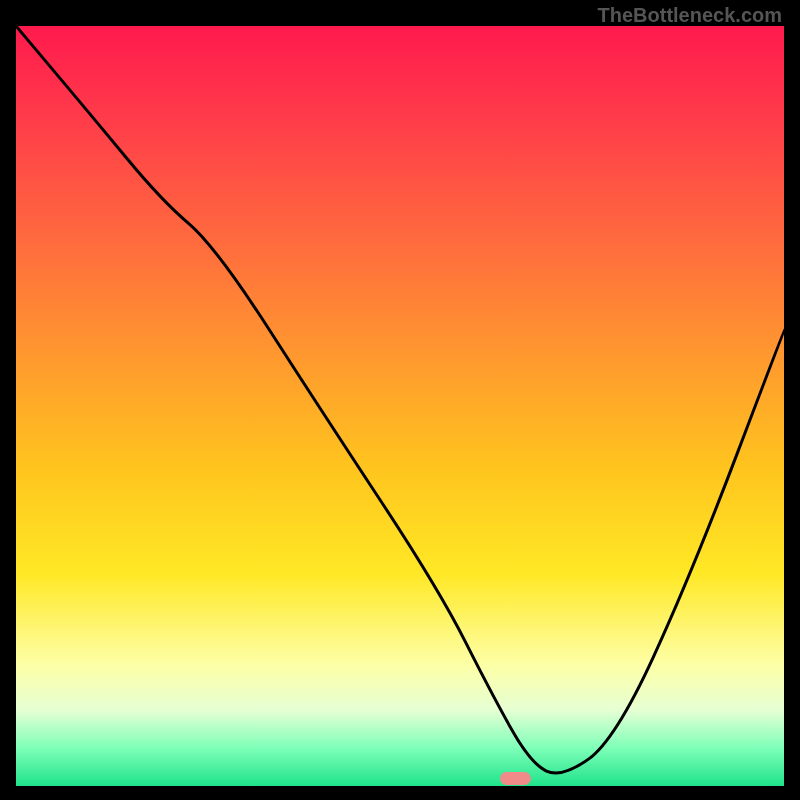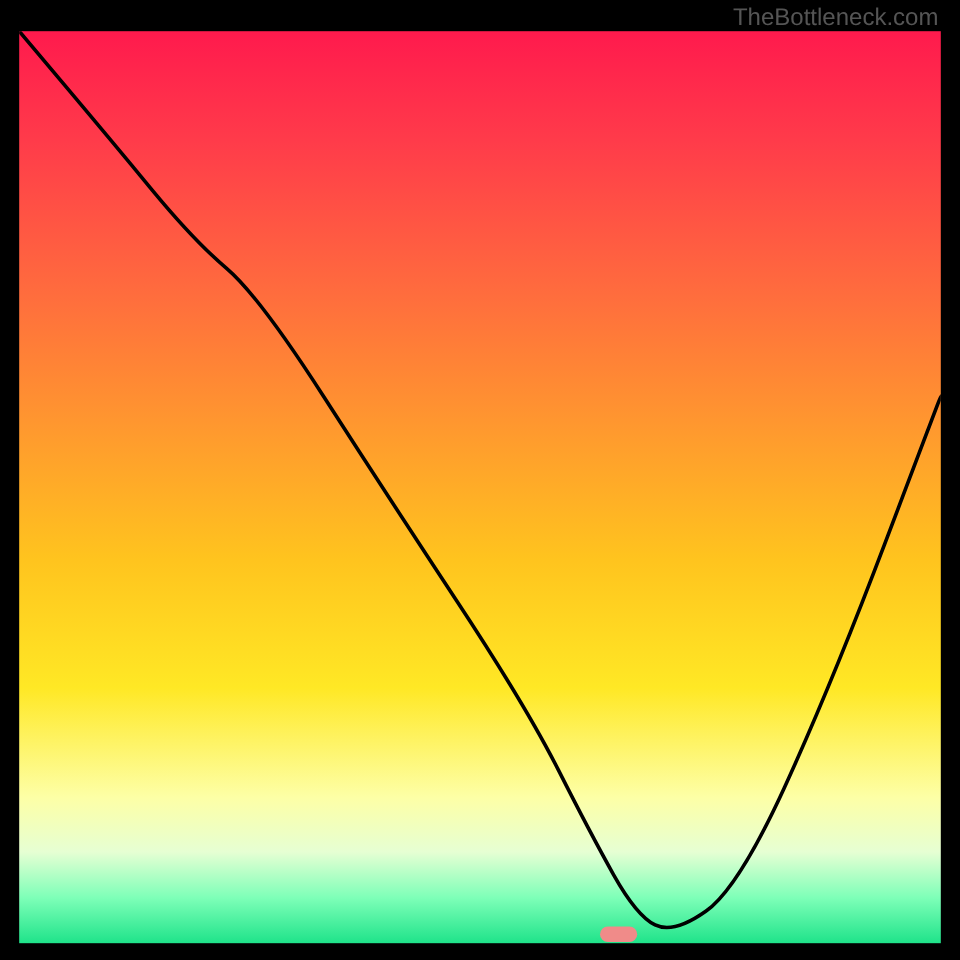--- a/index.html
+++ b/index.html
@@ -10,21 +10,21 @@
     background: #000;
     position: relative;
     font-family: Arial, sans-serif;
   }
   .watermark {
     position: absolute;
     top: 4px;
     right: 18px;
     color: #555;
     font-size: 20px;
-    font-weight: normal;
+    font-weight: bold;
     z-index: 10;
   }
   .plot {
     position: absolute;
     left: 16px;
     top: 26px;
     width: 768px;
     height: 760px;
     background: linear-gradient(
       to bottom,

